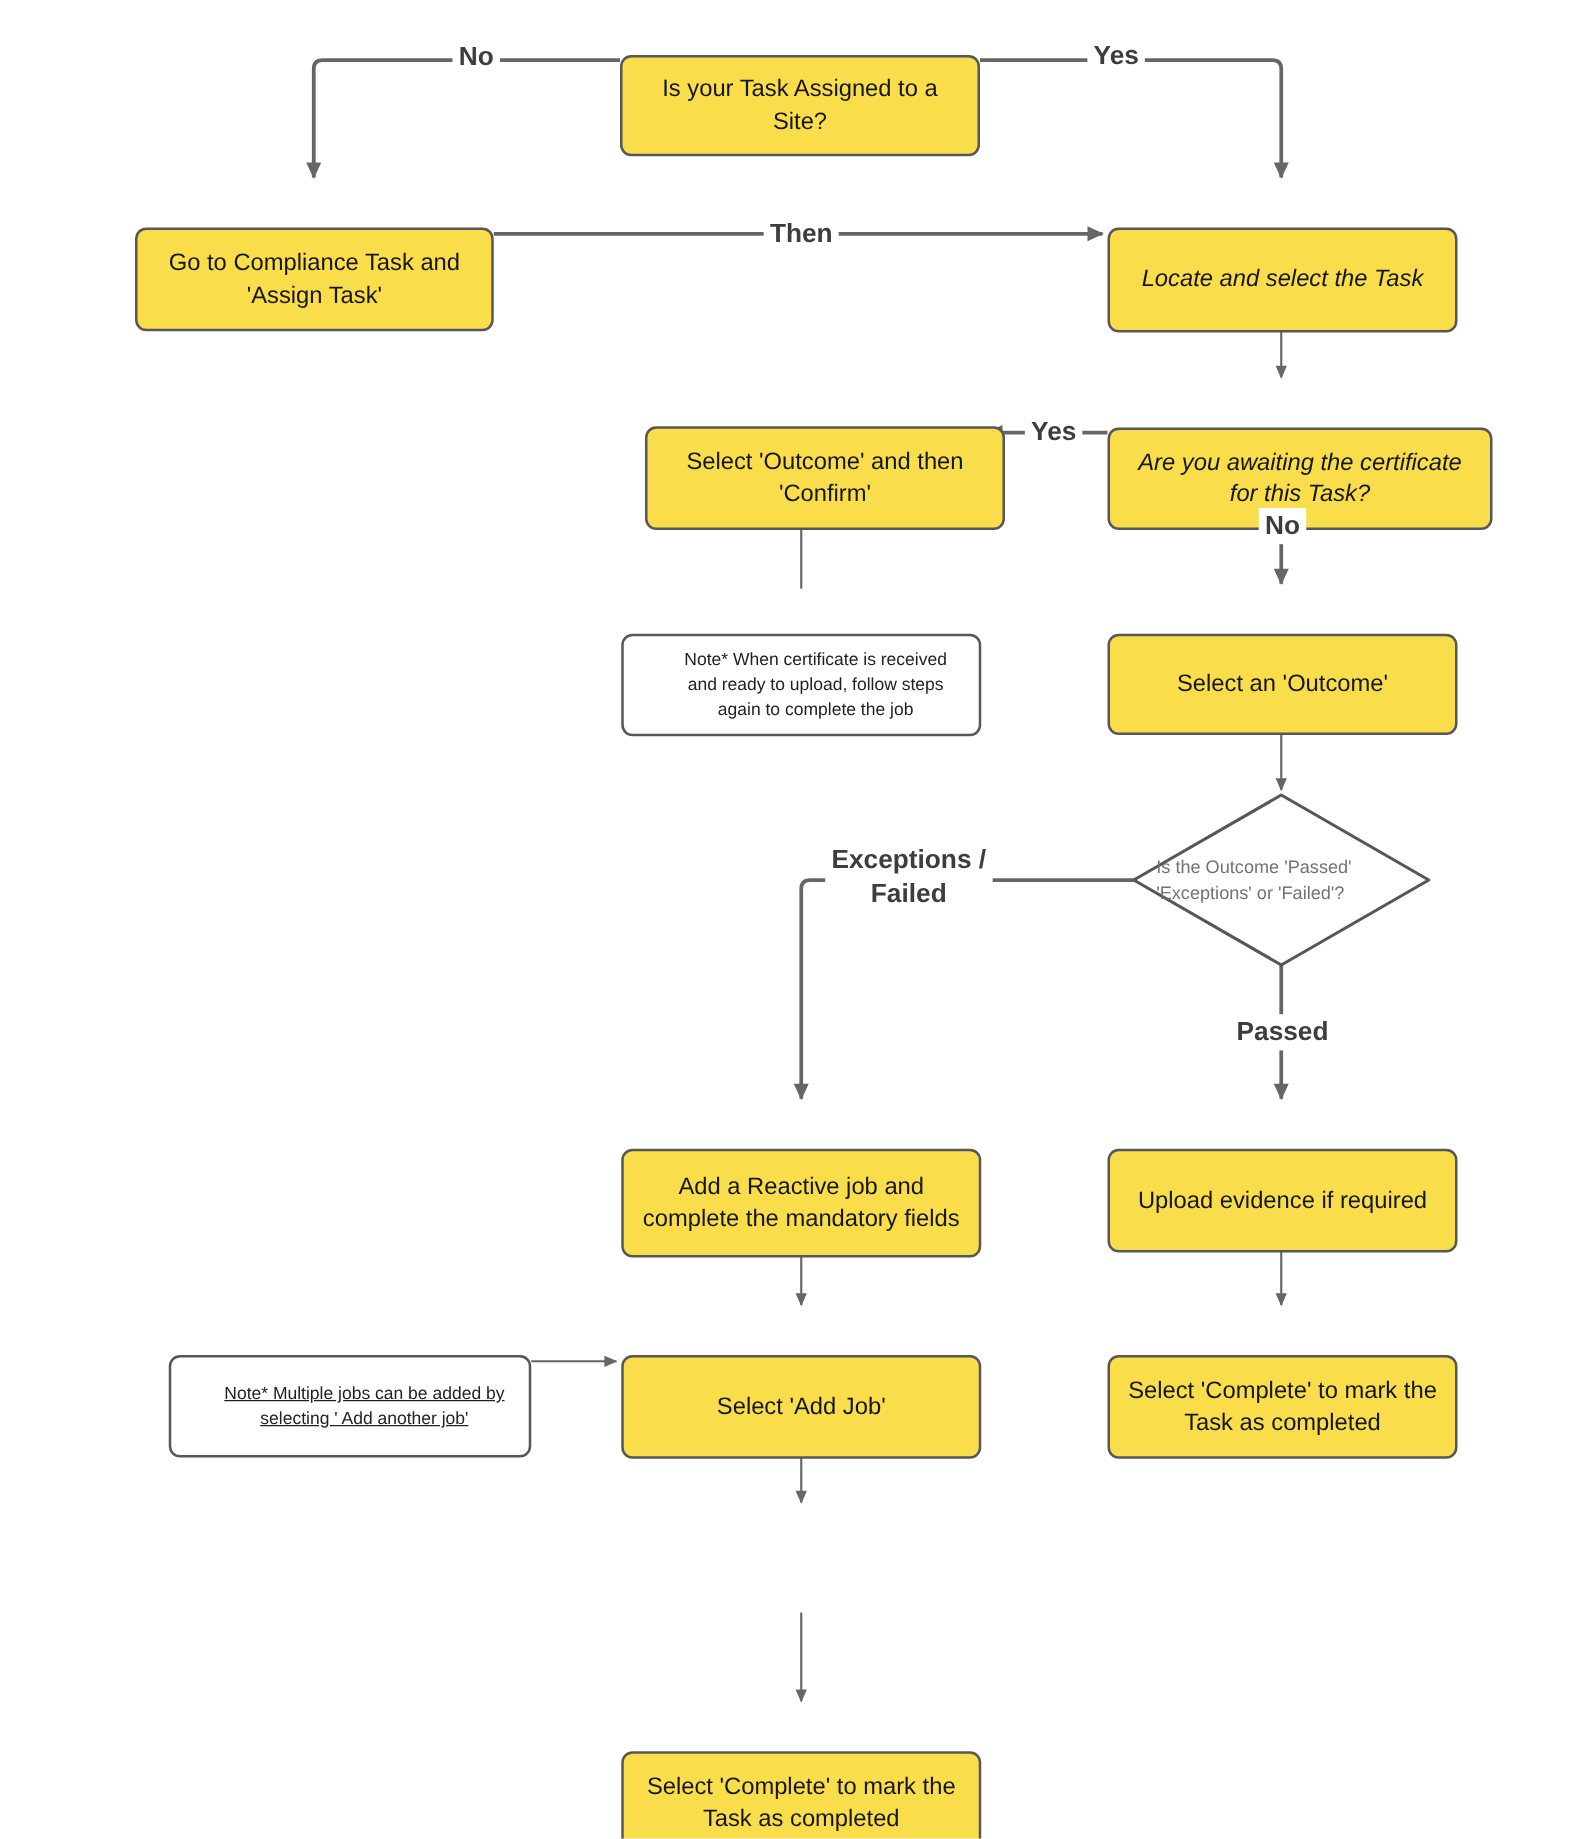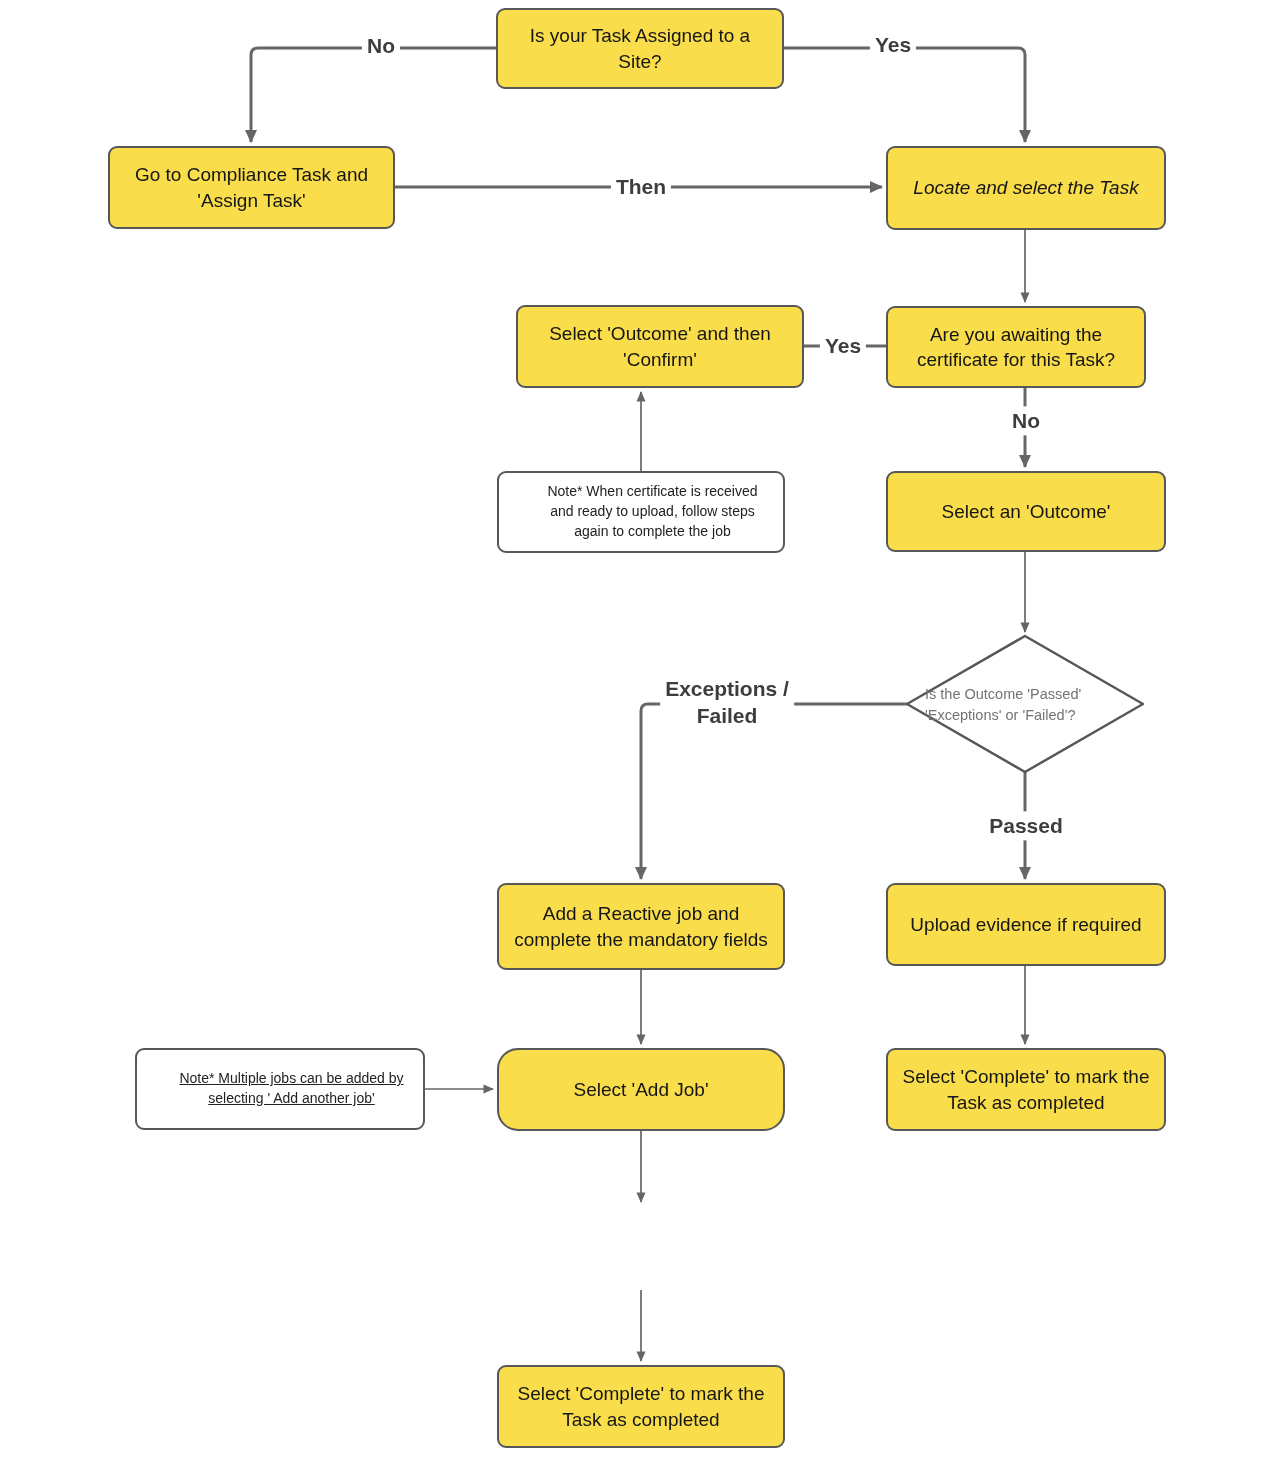--- a/index.html
+++ b/index.html
@@ -13,20 +13,21 @@
   #edges{position:absolute;left:0;top:0;width:1274px;height:1471px;}
   .node{
     position:absolute;
     box-sizing:border-box;
     display:flex;align-items:center;justify-content:center;
     text-align:center;
     border-radius:9px;
     padding:6px 13px;
     line-height:1.33;
     color:#161616;
+    margin-top:36px;
   }
   .process{
     background:#F9DD4B;
     border:2.5px solid #575757;
     font-size:19px;
   }
   .note{
     background:#ffffff;
     border:2.5px solid #575757;
     font-size:14px;
@@ -58,28 +59,28 @@
     left:925px;top:666px;width:210px;height:78px;
     display:flex;align-items:center;justify-content:center;
     text-align:left;
     font-size:14.5px;line-height:1.45;color:#737373;
   }
   
   #n-q-site          {left:496px;top:8px;   width:288px;height:81px;}
   #n-assign-task     {left:108px;top:146px; width:287px;height:83px;}
   #n-locate-task     {left:886px;top:146px; width:280px;height:84px;font-style:italic;}
   #n-outcome-confirm {left:516px;top:305px; width:288px;height:83px;}
-  #n-q-certificate   {left:886px;top:306px; width:260px;height:82px;}
+  #n-q-certificate   {left:886px;top:306px; width:308px;height:82px;font-style:italic;}
   #n-note-certificate{left:497px;top:471px; width:288px;height:82px;}
   #n-select-outcome  {left:886px;top:471px; width:280px;height:81px;}
   #n-add-reactive    {left:497px;top:883px; width:288px;height:87px;}
   #n-upload-evidence {left:886px;top:883px; width:280px;height:83px;}
   #n-complete-right  {left:886px;top:1048px;width:280px;height:83px;}
   #n-note-jobs       {left:135px;top:1048px;width:290px;height:82px;text-decoration:underline;}
-  #n-add-job         {left:497px;top:1048px;width:288px;height:83px;border-radius:21px;}
+  #n-add-job         {left:497px;top:1048px;width:288px;height:83px;}
   #n-retest          {left:496px;top:1206px;width:289px;height:84px;}
   #n-complete-bottom {left:497px;top:1365px;width:288px;height:83px;}
   
   #l-no        {left:381px; top:46px;}
   #l-yes       {left:893px; top:45px;}
   #l-then      {left:641px; top:187px;}
   #l-yes-cert  {left:843px; top:346px;}
   #l-no-cert   {left:1026px;top:421px;}
   #l-exceptions{left:727px; top:702px;}
   #l-passed    {left:1026px;top:826px;}

